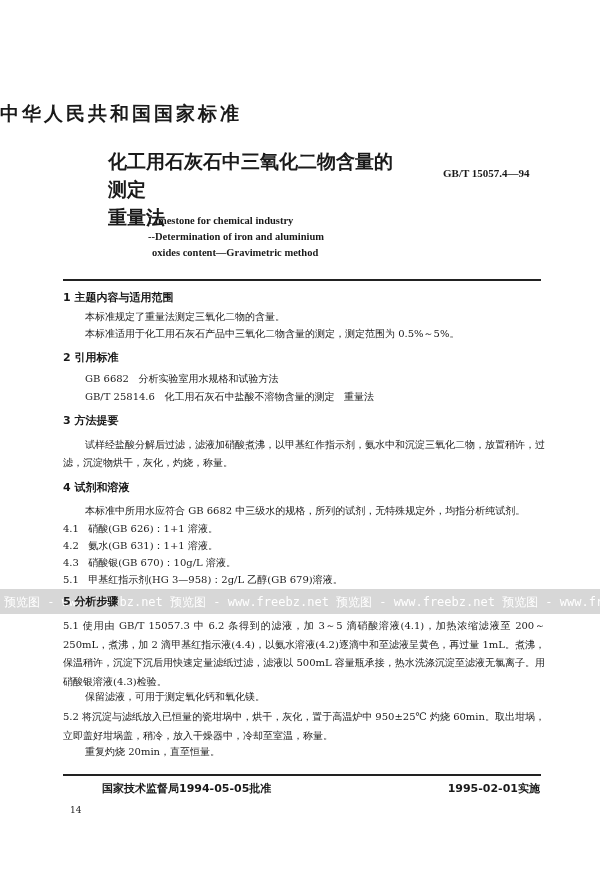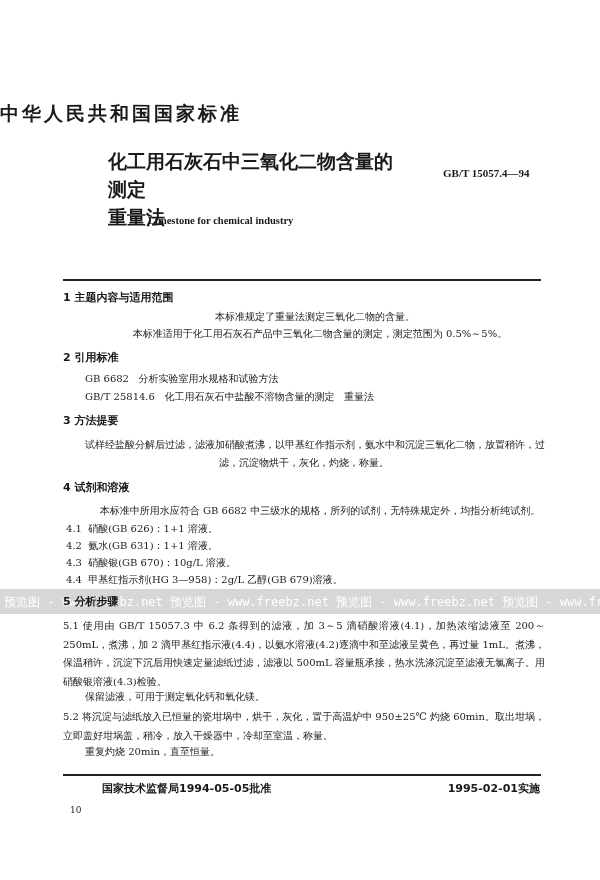--- a/index.html
+++ b/index.html
@@ -9,21 +9,21 @@
   }
   .abs { position:absolute; }
   .sans { font-family: "DejaVu Sans", "Liberation Sans", sans-serif; }
   .org-title { top:101px; left:0; width:600px; font-size:19px; font-weight:bold; letter-spacing:3px; }
   .zh-title { top:147px; left:108px; width:290px; text-align:left; font-size:19px; font-weight:bold; line-height:28px; }
   .std-no { top:167px; left:443px; font-size:11px; font-weight:bold; font-family:"Liberation Serif", serif; }
   .en-title { top:213px; left:148px; width:190px; font-size:10.5px; font-weight:bold; line-height:16px; font-family:"Liberation Serif", serif; text-align:left; }
   .en-title div { white-space:nowrap; }
   .rule-top { top:279px; left:63px; width:478px; height:2px; background:#222; }
   .h { font-size:11px; font-weight:bold; }
-  .p { font-size:10px; line-height:14px;text-align:center; }
+  .p { font-size:10px; line-height:14px; }
   .footer-rule { top:774px; left:63px; width:478px; height:2px; background:#222; }
   .footer-l { top:781px; left:63px; font-size:11px; font-weight:bold;padding-left:39px; }
   .footer-r { top:781px; right:60px; font-size:11px; font-weight:bold; }
   .page-no { top:805px; left:70px; font-size:9px; }
   .wm-band { top:589px; left:0; width:600px; height:25px; background:#d7d7d7; }
   .wm-text { top:594px; left:4px; width:600px; font-size:12px; color:#ffffff; white-space:nowrap; font-family:"DejaVu Sans Mono", monospace; }
   .wm-heading { top:594px; left:63px; font-size:11px; font-weight:bold; color:#1a1a1a; }
 </style>
 </head>
 <body>
@@ -32,20 +32,22 @@
 
 <div class="abs sans zh-title">
   <div>化工用石灰石中三氧化二物含量的测定</div>
   <div>重量法</div>
 </div>
 
 <div class="abs std-no">GB/T  15057.4—94</div>
 
 <div class="abs en-title">
   <div>Limestone for chemical industry</div>
+  <div>--Determination of iron and aluminium</div>
+  <div style="padding-left:4px">oxides content—Gravimetric method</div>
 </div>
 
 <div class="abs rule-top"></div>
 
 <div class="abs sans h" style="top:290px;left:63px">1  主题内容与适用范围</div>
 <div class="abs p" style="top:310px;left:85px;width:460px">本标准规定了重量法测定三氧化二物的含量。</div>
 <div class="abs p" style="top:327px;left:85px;width:470px;white-space:nowrap">本标准适用于化工用石灰石产品中三氧化二物含量的测定，测定范围为 0.5%～5%。</div>
 
 <div class="abs sans h" style="top:350px;left:63px">2  引用标准</div>
 <div class="abs p" style="top:372px;left:85px;white-space:pre">GB 6682   分析实验室用水规格和试验方法</div>
@@ -62,29 +64,29 @@
 </div>
 <div class="abs p" style="top:539px;left:63px">
   <span style="display:inline-block;width:22px">4.2</span>
   <span>氨水(GB 631)：1+1 溶液。</span>
 </div>
 <div class="abs p" style="top:556px;left:63px">
   <span style="display:inline-block;width:22px">4.3</span>
   <span>硝酸银(GB 670)：10g/L 溶液。</span>
 </div>
 <div class="abs p" style="top:573px;left:63px">
-  <span style="display:inline-block;width:22px">4.4</span>
+  <span style="display:inline-block;width:22px">5.1</span>
   <span>甲基红指示剂(HG 3—958)：2g/L 乙醇(GB 679)溶液。</span>
 </div>
 
 <div class="abs wm-band"></div>
 <div class="abs wm-text">预览图 - www.freebz.net  预览图 - www.freebz.net  预览图 - www.freebz.net  预览图 - www.freebz.net</div>
 <div class="abs sans wm-heading">5  分析步骤</div>
 
 <div class="abs p" style="top:617px;left:63px;width:482px;line-height:18.5px;text-align:justify">5.1  使用由 GB/T 15057.3 中 6.2 条得到的滤液，加 3～5 滴硝酸溶液(4.1)，加热浓缩滤液至 200～250mL，煮沸，加 2 滴甲基红指示液(4.4)，以氨水溶液(4.2)逐滴中和至滤液呈黄色，再过量 1mL。煮沸，保温稍许，沉淀下沉后用快速定量滤纸过滤，滤液以 500mL 容量瓶承接，热水洗涤沉淀至滤液无氯离子。用硝酸银溶液(4.3)检验。</div>
 <div class="abs p" style="top:690px;left:85px">保留滤液，可用于测定氧化钙和氧化镁。</div>
 <div class="abs p" style="top:708px;left:63px;width:482px;line-height:18.5px;text-align:justify">5.2  将沉淀与滤纸放入已恒量的瓷坩埚中，烘干，灰化，置于高温炉中 950±25℃ 灼烧 60min。取出坩埚，立即盖好坩埚盖，稍冷，放入干燥器中，冷却至室温，称量。</div>
 <div class="abs p" style="top:745px;left:85px">重复灼烧 20min，直至恒量。</div>
 
 <div class="abs footer-rule"></div>
 <div class="abs sans footer-l">国家技术监督局1994-05-05批准</div>
 <div class="abs sans footer-r">1995-02-01实施</div>
-<div class="abs page-no">10</div>
+<div class="abs page-no">14</div>
 
 </body></html>

